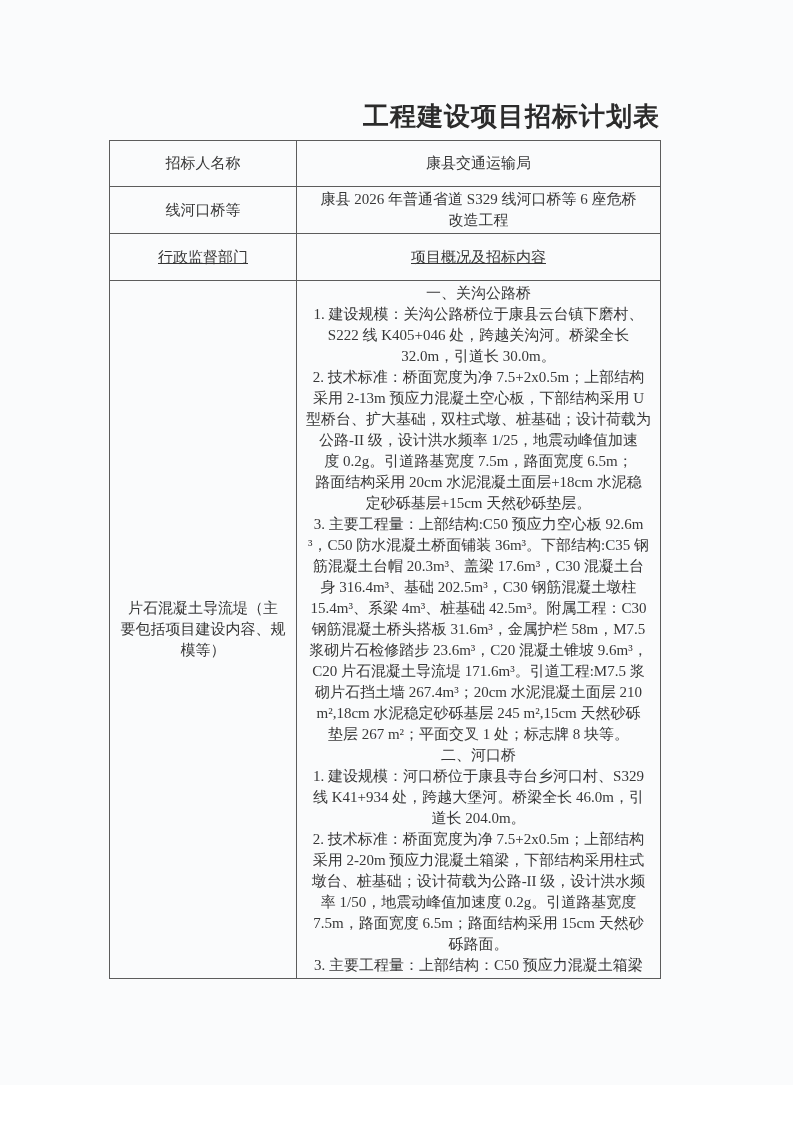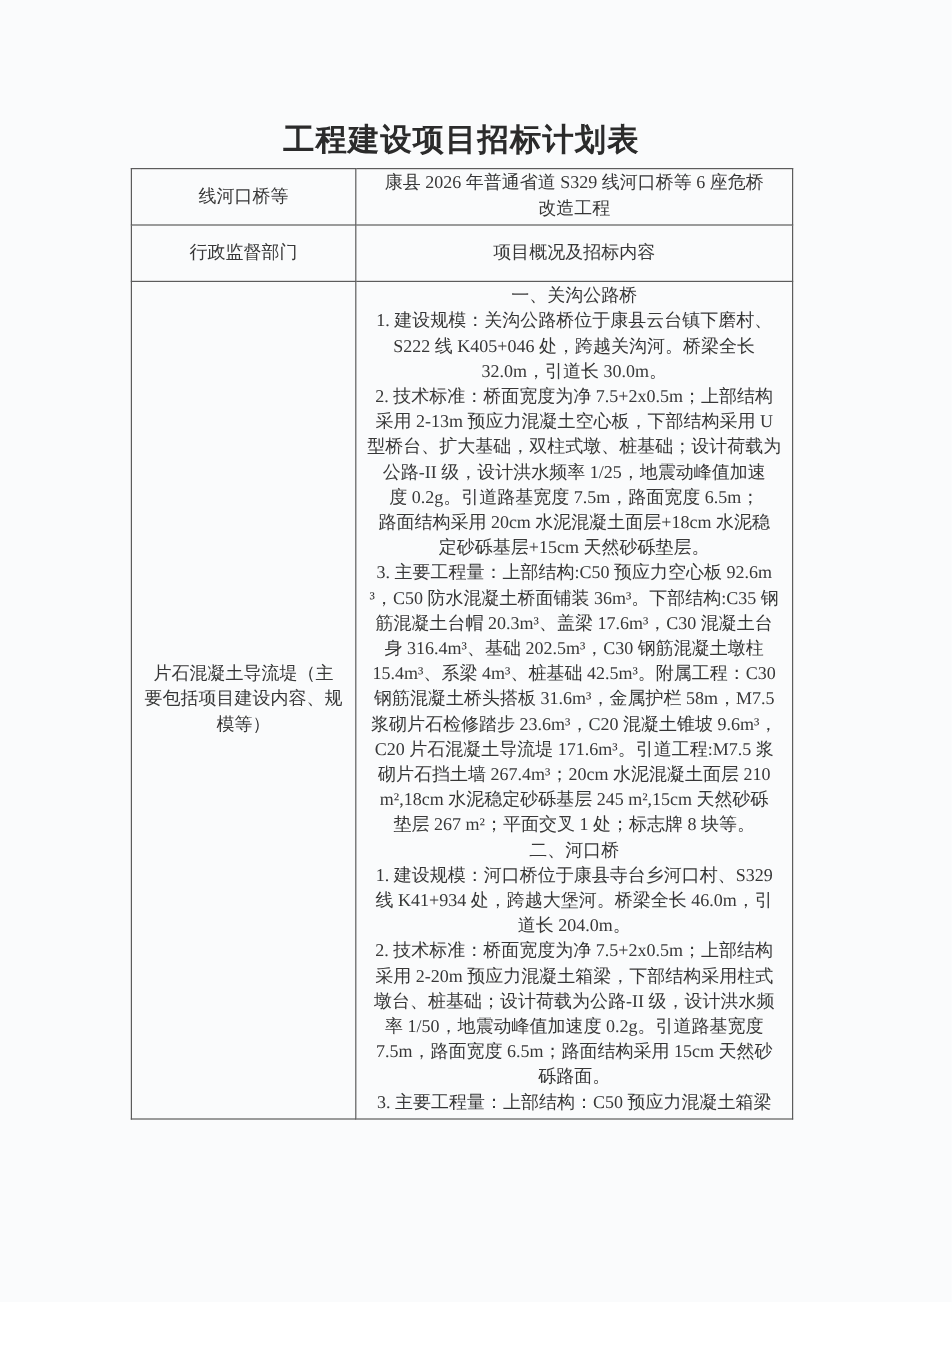--- a/index.html
+++ b/index.html
@@ -18,21 +18,21 @@
     top: 0;
     width: 793px;
     height: 1085px;
     background: #fafbfc;
   }
   .page-title {
     position: absolute;
     left: 109px;
     top: 100px;
     width: 551px;
-    text-align: center;
+    text-align: right;
     font-family: "Liberation Sans", "DejaVu Sans", sans-serif;
     font-weight: 700;
     font-size: 26px;
     line-height: 32px;
     color: #2b2b2b;
     letter-spacing: 1px;
     white-space: nowrap;
   }
   table.doc-table {
     position: absolute;
@@ -56,37 +56,41 @@
   td.label-cell { }
   td.content-cell {
     text-align: left;
     vertical-align: top;
     padding: 5px 3px 3px 7px;
     font-size: 14px;
     line-height: 19.9px;
   }
   tr.r1 { height: 46px; }
   tr.r2 { height: 45px; }
-  tr.r3 { height: 47px; }
+  tr.r3 { height: 47px; text-decoration: underline; }
   tr.r4 { height: 44px; }
   tr.r5 { height: 662px; }
 </style>
 </head>
 <body>
 
 <div class="paper"></div>
 
 <div class="page-title">工程建设项目招标计划表</div>
 
 <table class="doc-table">
   <colgroup>
     <col style="width:187px">
     <col style="width:364px">
   </colgroup>
   <tbody>
+    <tr class="r1">
+      <td class="label-cell">招标人名称</td>
+      <td class="value-cell">康县交通运输局</td>
+    </tr>
     <tr class="r2">
       <td class="label-cell">线河口桥等</td>
       <td class="value-cell">康县 2026 年普通省道 S329 线河口桥等 6 座危桥
 改造工程</td>
     </tr>
     <tr class="r3">
       <td class="label-cell">行政监督部门</td>
       <td class="value-cell">项目概况及招标内容</td>
     </tr>
     <tr class="r5">

